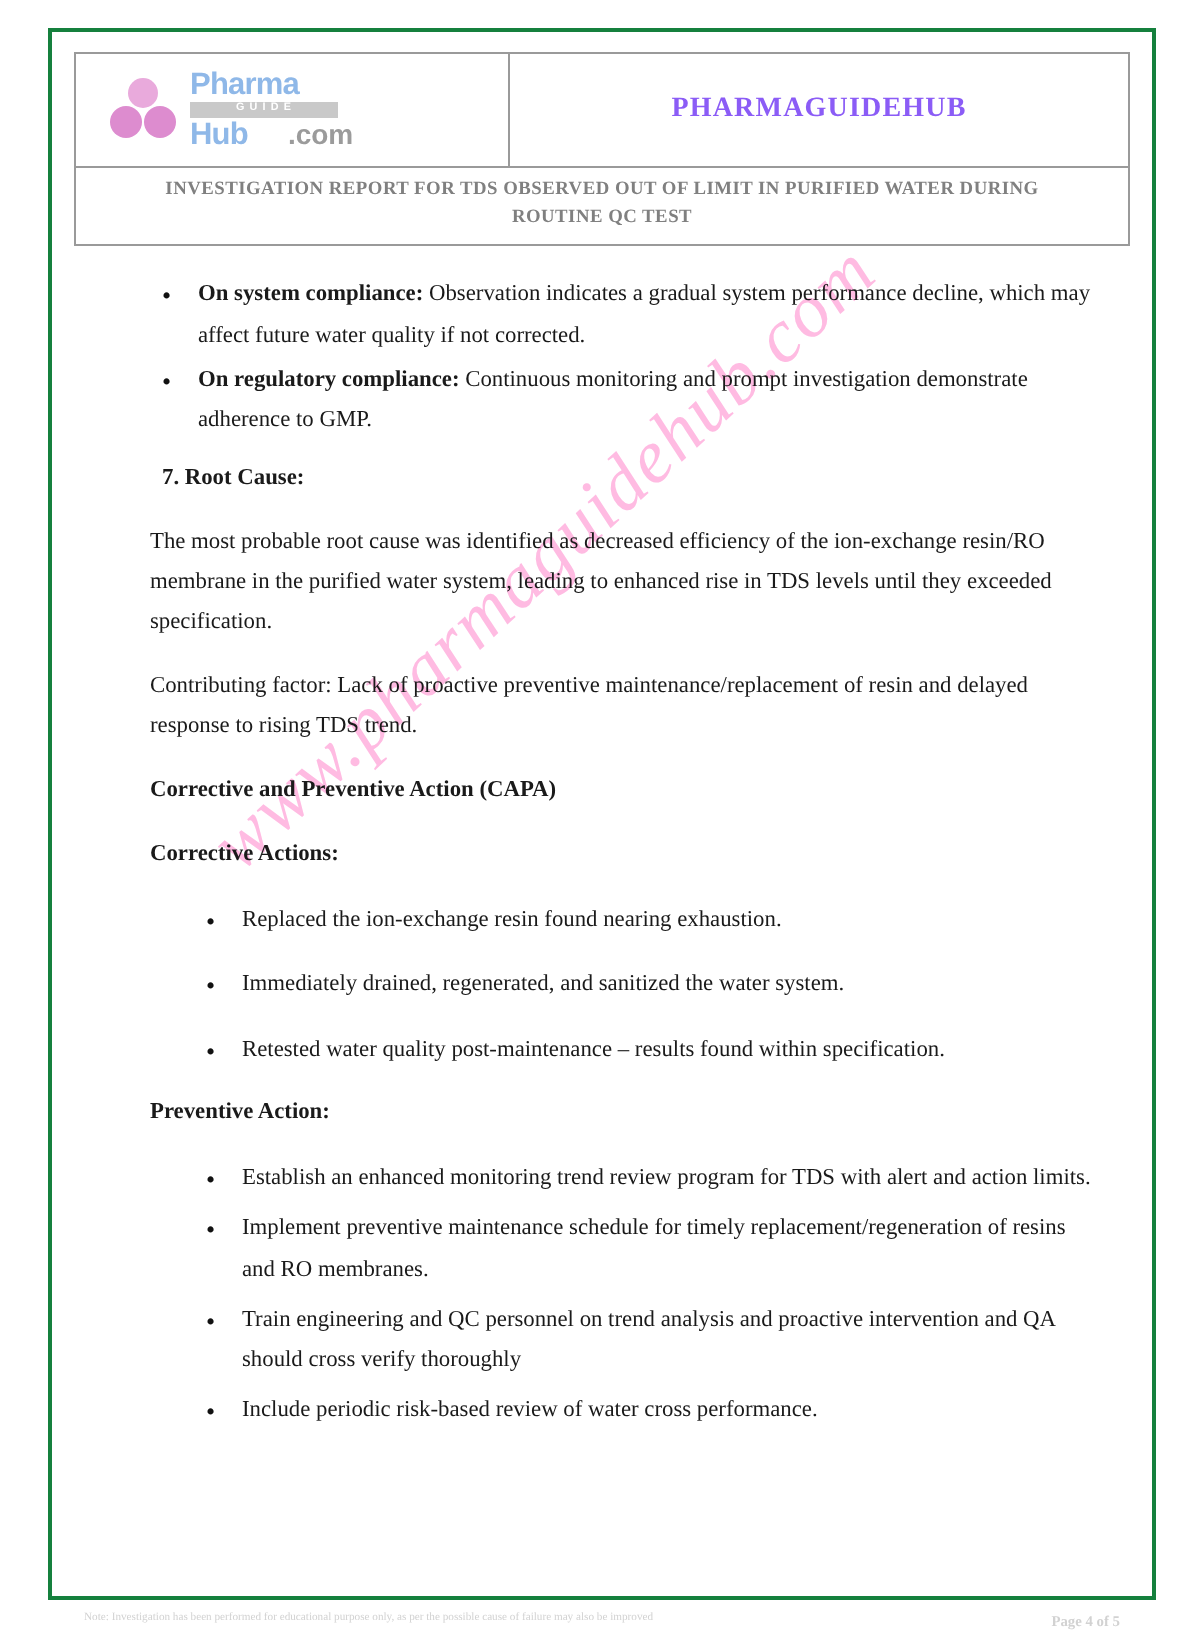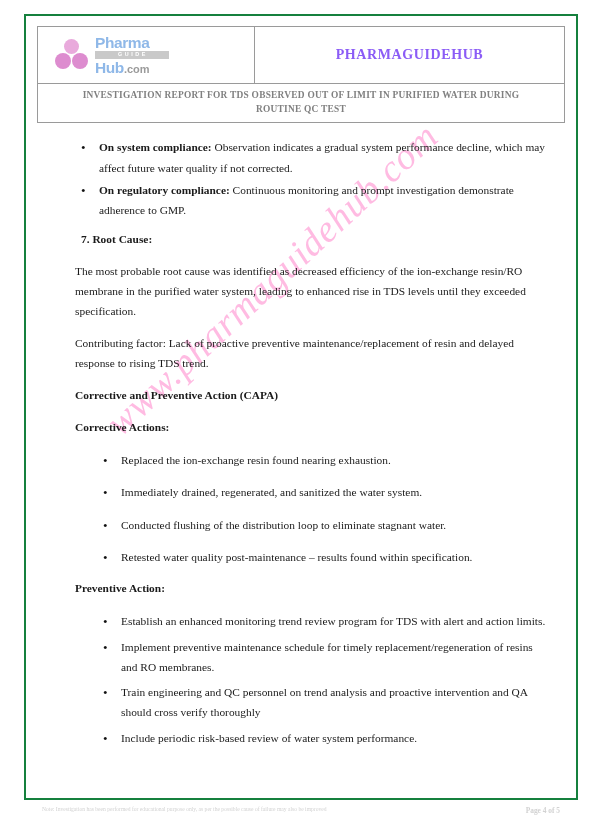--- a/index.html
+++ b/index.html
@@ -128,24 +128,25 @@
     margin: 1px 0;
     width: 72px;
   }
   .logo-hubline {
     font-size: 15.5px;
     font-weight: bold;
     color: #8fb8e8;
     letter-spacing: -0.4px;
   }
   .logo-com {
-    font-size: 11px;
+    font-size: 14px;
     font-weight: bold;
     color: #9b9b9b;
     letter-spacing: 0;
+    padding-left: 20px;
   }
 
   
   .content {
     position: relative;
     padding: 14px 16px 0 38px;
     font-size: 11.4px;
     color: #1a1a1a;
     z-index: 2;
   }
@@ -299,31 +300,30 @@
 
       <p class="para">Contributing factor: Lack of proactive preventive maintenance/replacement of resin and delayed response to rising TDS trend.</p>
 
       <div class="heading">Corrective and Preventive Action (CAPA)</div>
 
       <div class="heading">Corrective Actions:</div>
 
       <ul class="bullets lvl2 spaced">
         <li>Replaced the ion-exchange resin found nearing exhaustion.</li>
         <li>Immediately drained, regenerated, and sanitized the water system.</li>
-        <li>Conducted flushing of the distribution loop to eliminate stagnant water.</li>
         <li>Retested water quality post-maintenance – results found within specification.</li>
       </ul>
 
       <div class="heading">Preventive Action:</div>
 
       <ul class="bullets lvl2 spaced2">
         <li>Establish an enhanced monitoring trend review program for TDS with alert and action limits.</li>
         <li>Implement preventive maintenance schedule for timely replacement/regeneration of resins and RO membranes.</li>
         <li>Train engineering and QC personnel on trend analysis and proactive intervention and QA should cross verify thoroughly</li>
-        <li>Include periodic risk-based review of water system performance.</li>
+        <li>Include periodic risk-based review of water cross performance.</li>
       </ul>
 
     </div>
   </div>
 </div>
 
 <div class="footer">
   <div class="footer-note">Note: Investigation has been performed for educational purpose only, as per the possible cause of failure may also be improved</div>
   <div class="footer-page">Page 4 of 5</div>
 </div>

